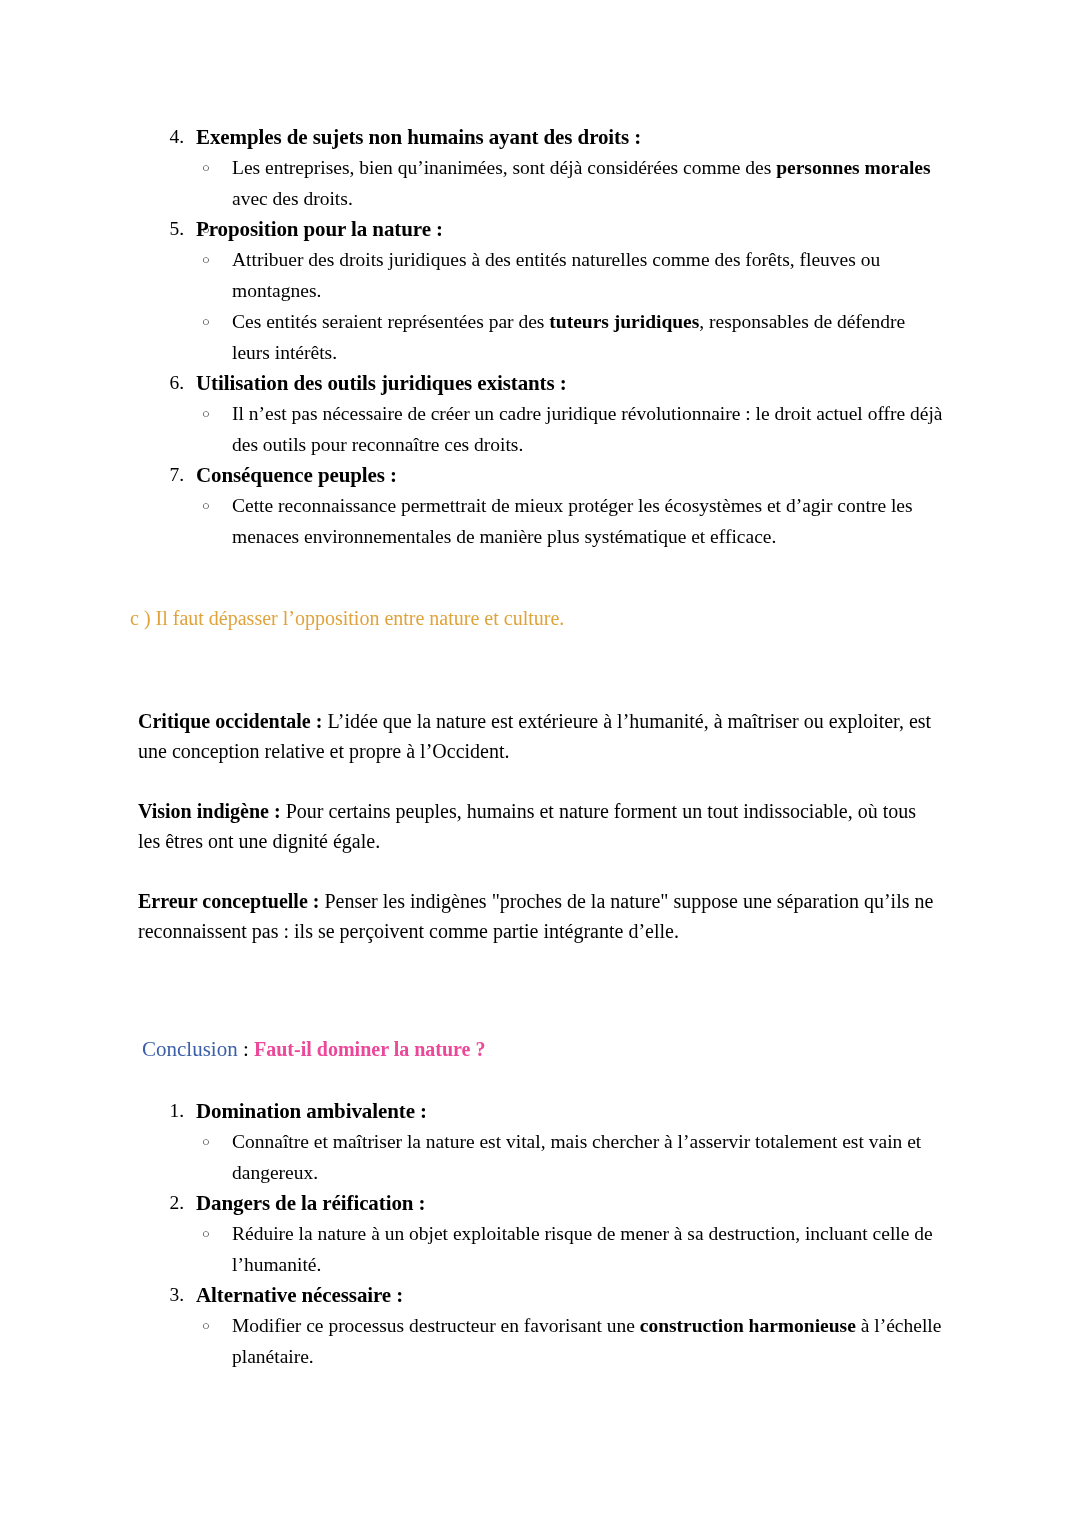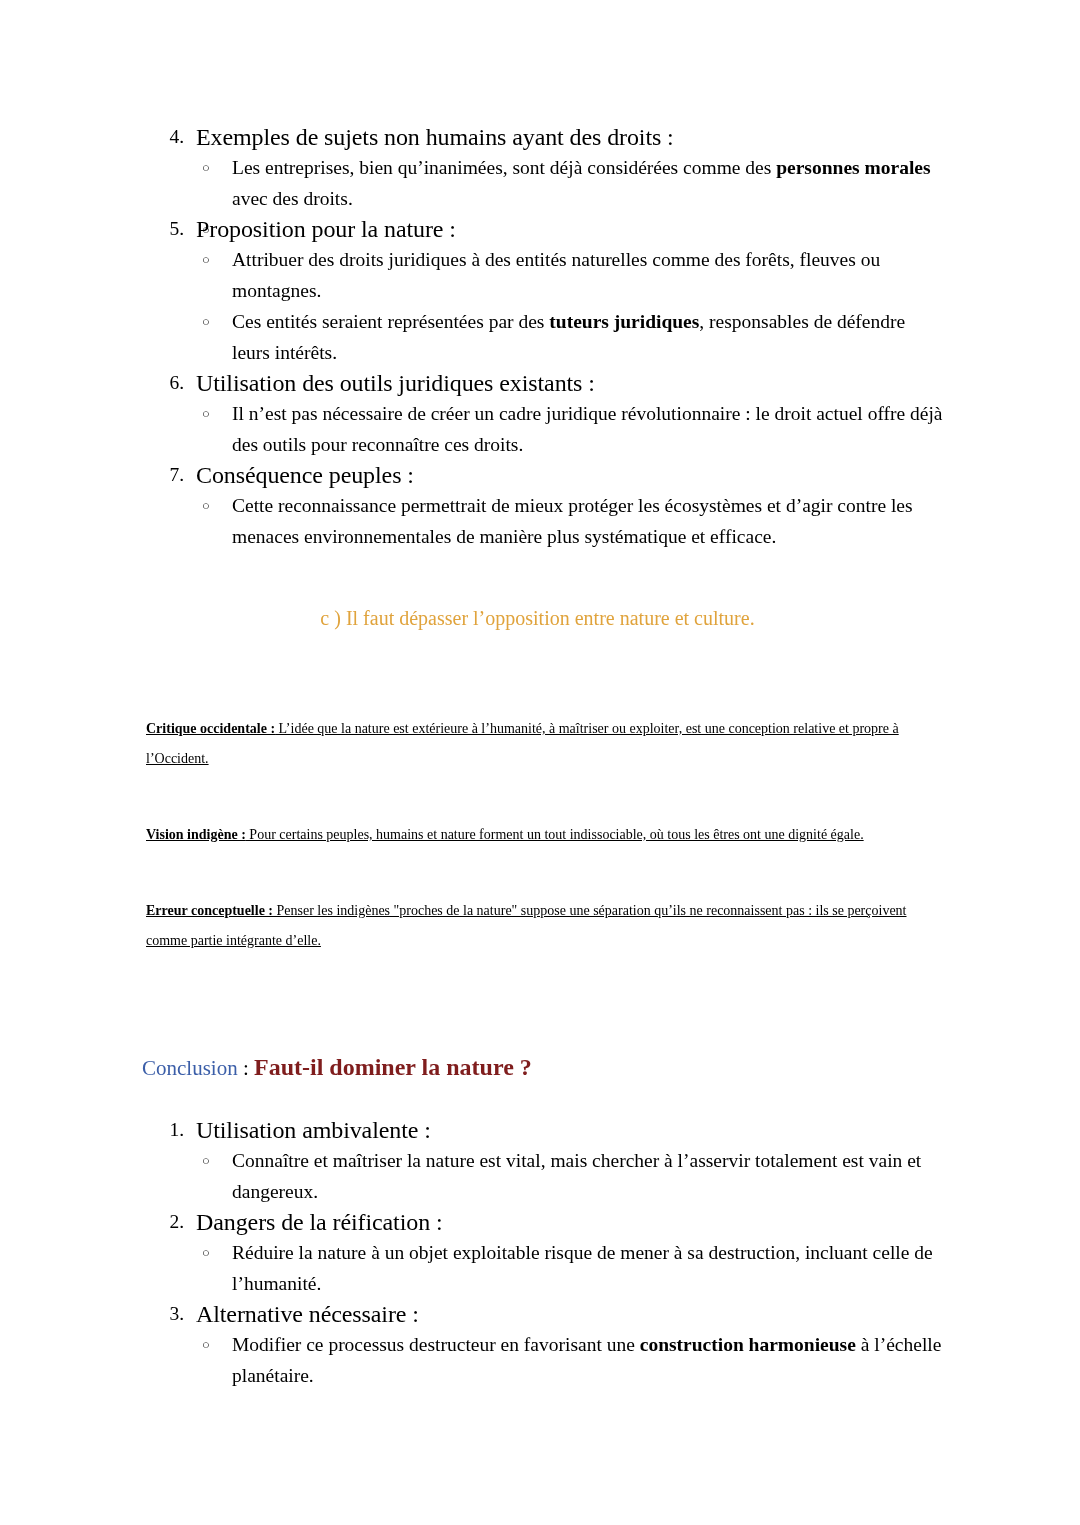--- a/index.html
+++ b/index.html
@@ -43,23 +43,23 @@
     position: absolute;
     left: 28px;
     top: 0;
     width: 26px;
     text-align: right;
     font-size: 19.5px;
     line-height: 30px;
     font-weight: 400;
   }
   .num-title {
-    font-size: 24px;
+    font-size: 21px;
     line-height: 30px;
-    font-weight: 400;
+    font-weight: 700;
     letter-spacing: -0.1px;
   }
 
   ul.sub-list {
     list-style: none;
     margin: 0;
     padding: 0;
   }
   ul.sub-list > li.sub-item {
     position: relative;
@@ -77,60 +77,58 @@
   .sub-text { font-size: 19.5px; margin-top: 44px; }
   .b { font-weight: 700; }
 
   
   .heading-orange {
     color: #e0a33c;
     font-size: 20px;
     line-height: 28px;
     font-weight: 400;
     margin: 0;
-    text-align: center;
   }
   .heading-red-line {
     font-size: 19.5px;
     line-height: 28px;
     font-weight: 700;
     margin: 0;
   }
   .heading-red-line .red {
     color: #e01b1b;
   }
 
   
   p.para {
-    font-size: 14px;
+    font-size: 20px;
     line-height: 30px;
-    margin: 16px;
-    text-decoration: underline;
+    margin: 8px;
   }
 
   
   .conclusion-head {
     margin: 0;
     padding-left: 12px;
     line-height: 34px;
     white-space: nowrap;
   }
   .conclusion-word {
     color: #3b5ea8;
     font-size: 21px;
     font-weight: 400;
   }
   .conclusion-colon {
     color: #000000;
     font-size: 21px;
     font-weight: 400;
   }
   .conclusion-sub {
-    color: #7f1d1d;
-    font-size: 24px;
+    color: #ec4899;
+    font-size: 20px;
     font-weight: 700;
     text-align: right;
   }
   .sp-14 { height: 14px; }
   .sp-20 { height: 20px; }
   .sp-28 { height: 28px; }
   .sp-46 { height: 46px; }
   .sp-52 { height: 52px; }
   .sp-64 { height: 64px; }
 </style>
@@ -221,21 +219,21 @@
     <div class="sp-64"></div>
 
     <p class="conclusion-head"><span class="conclusion-word">Conclusion</span><span class="conclusion-colon"> : </span><span class="conclusion-sub">Faut-il dominer la nature ?</span></p>
 
     <div class="sp-28"></div>
 
     <ol class="num-list">
 
       <li class="num-item">
         <span class="num-marker">1.</span>
-        <span class="num-title">Utilisation ambivalente :</span>
+        <span class="num-title">Domination ambivalente :</span>
         <ul class="sub-list">
           <li class="sub-item">
             <span class="circle-marker">○</span>
             <span class="sub-text">Connaître et maîtriser la nature est vital, mais chercher à l’asservir totalement est vain et dangereux.</span><span class="sub-text b"></span><span class="sub-text"></span>
           </li>
         </ul>
       </li>
 
       <li class="num-item">
         <span class="num-marker">2.</span>

